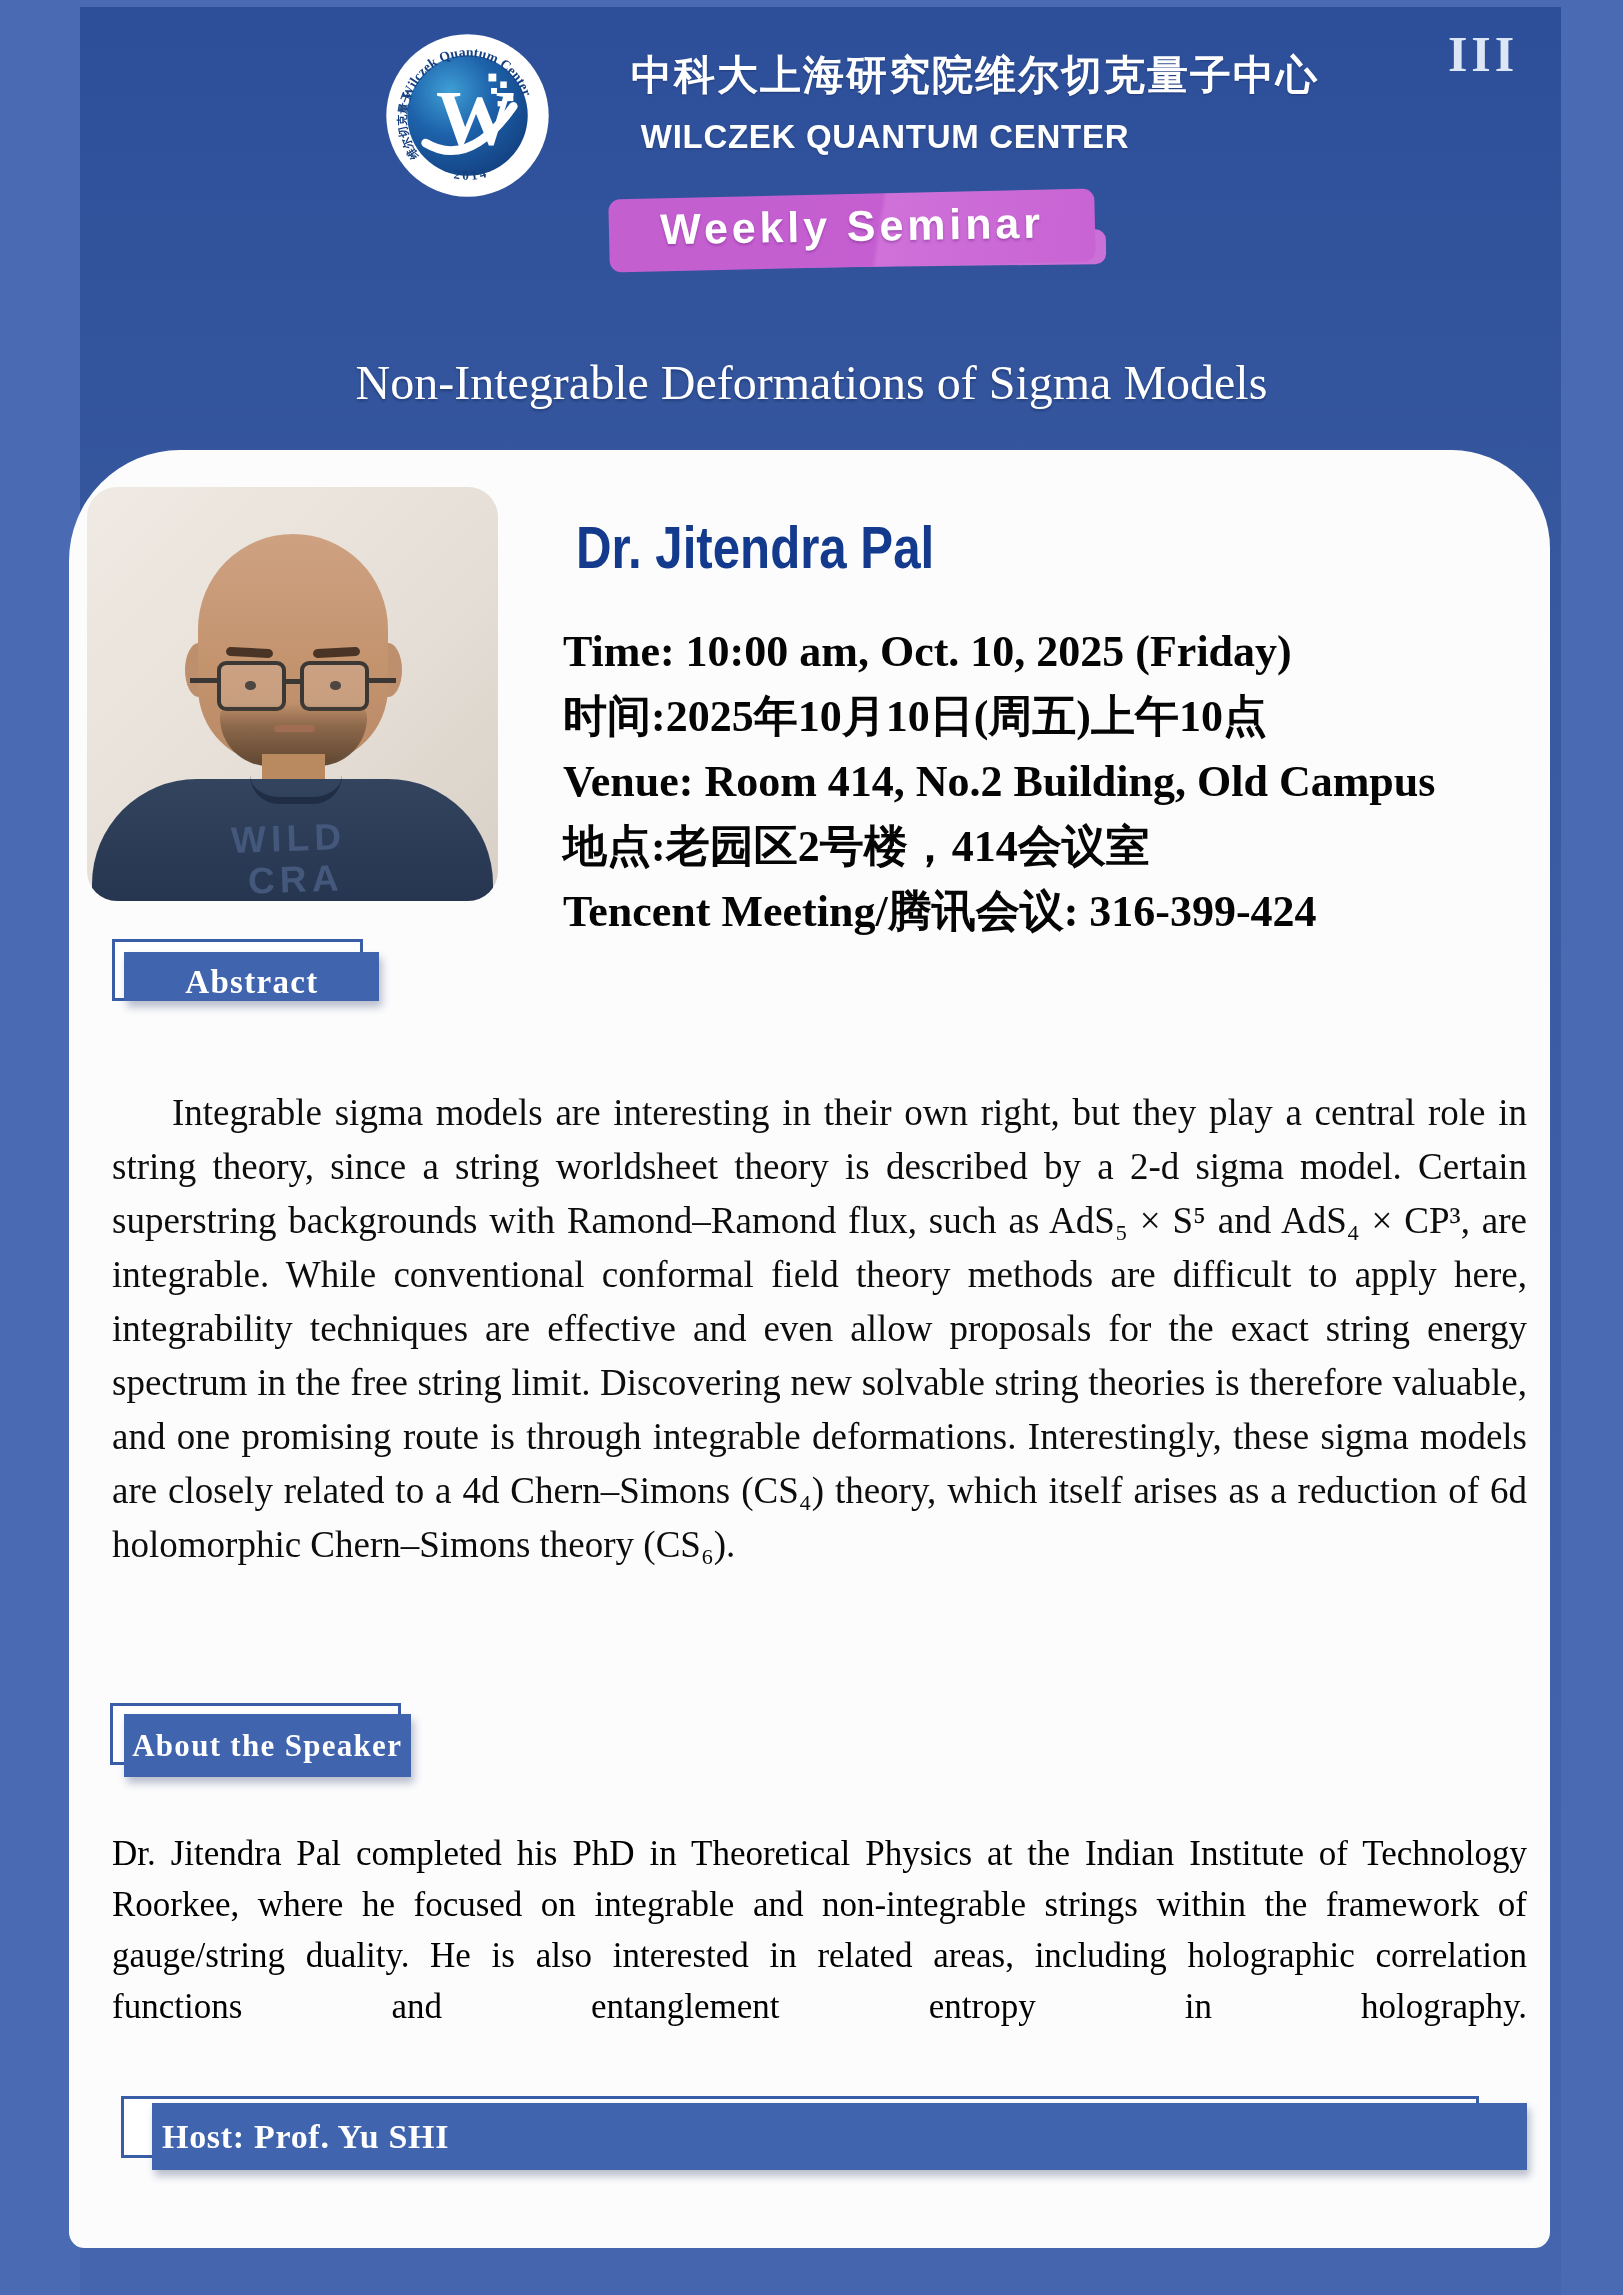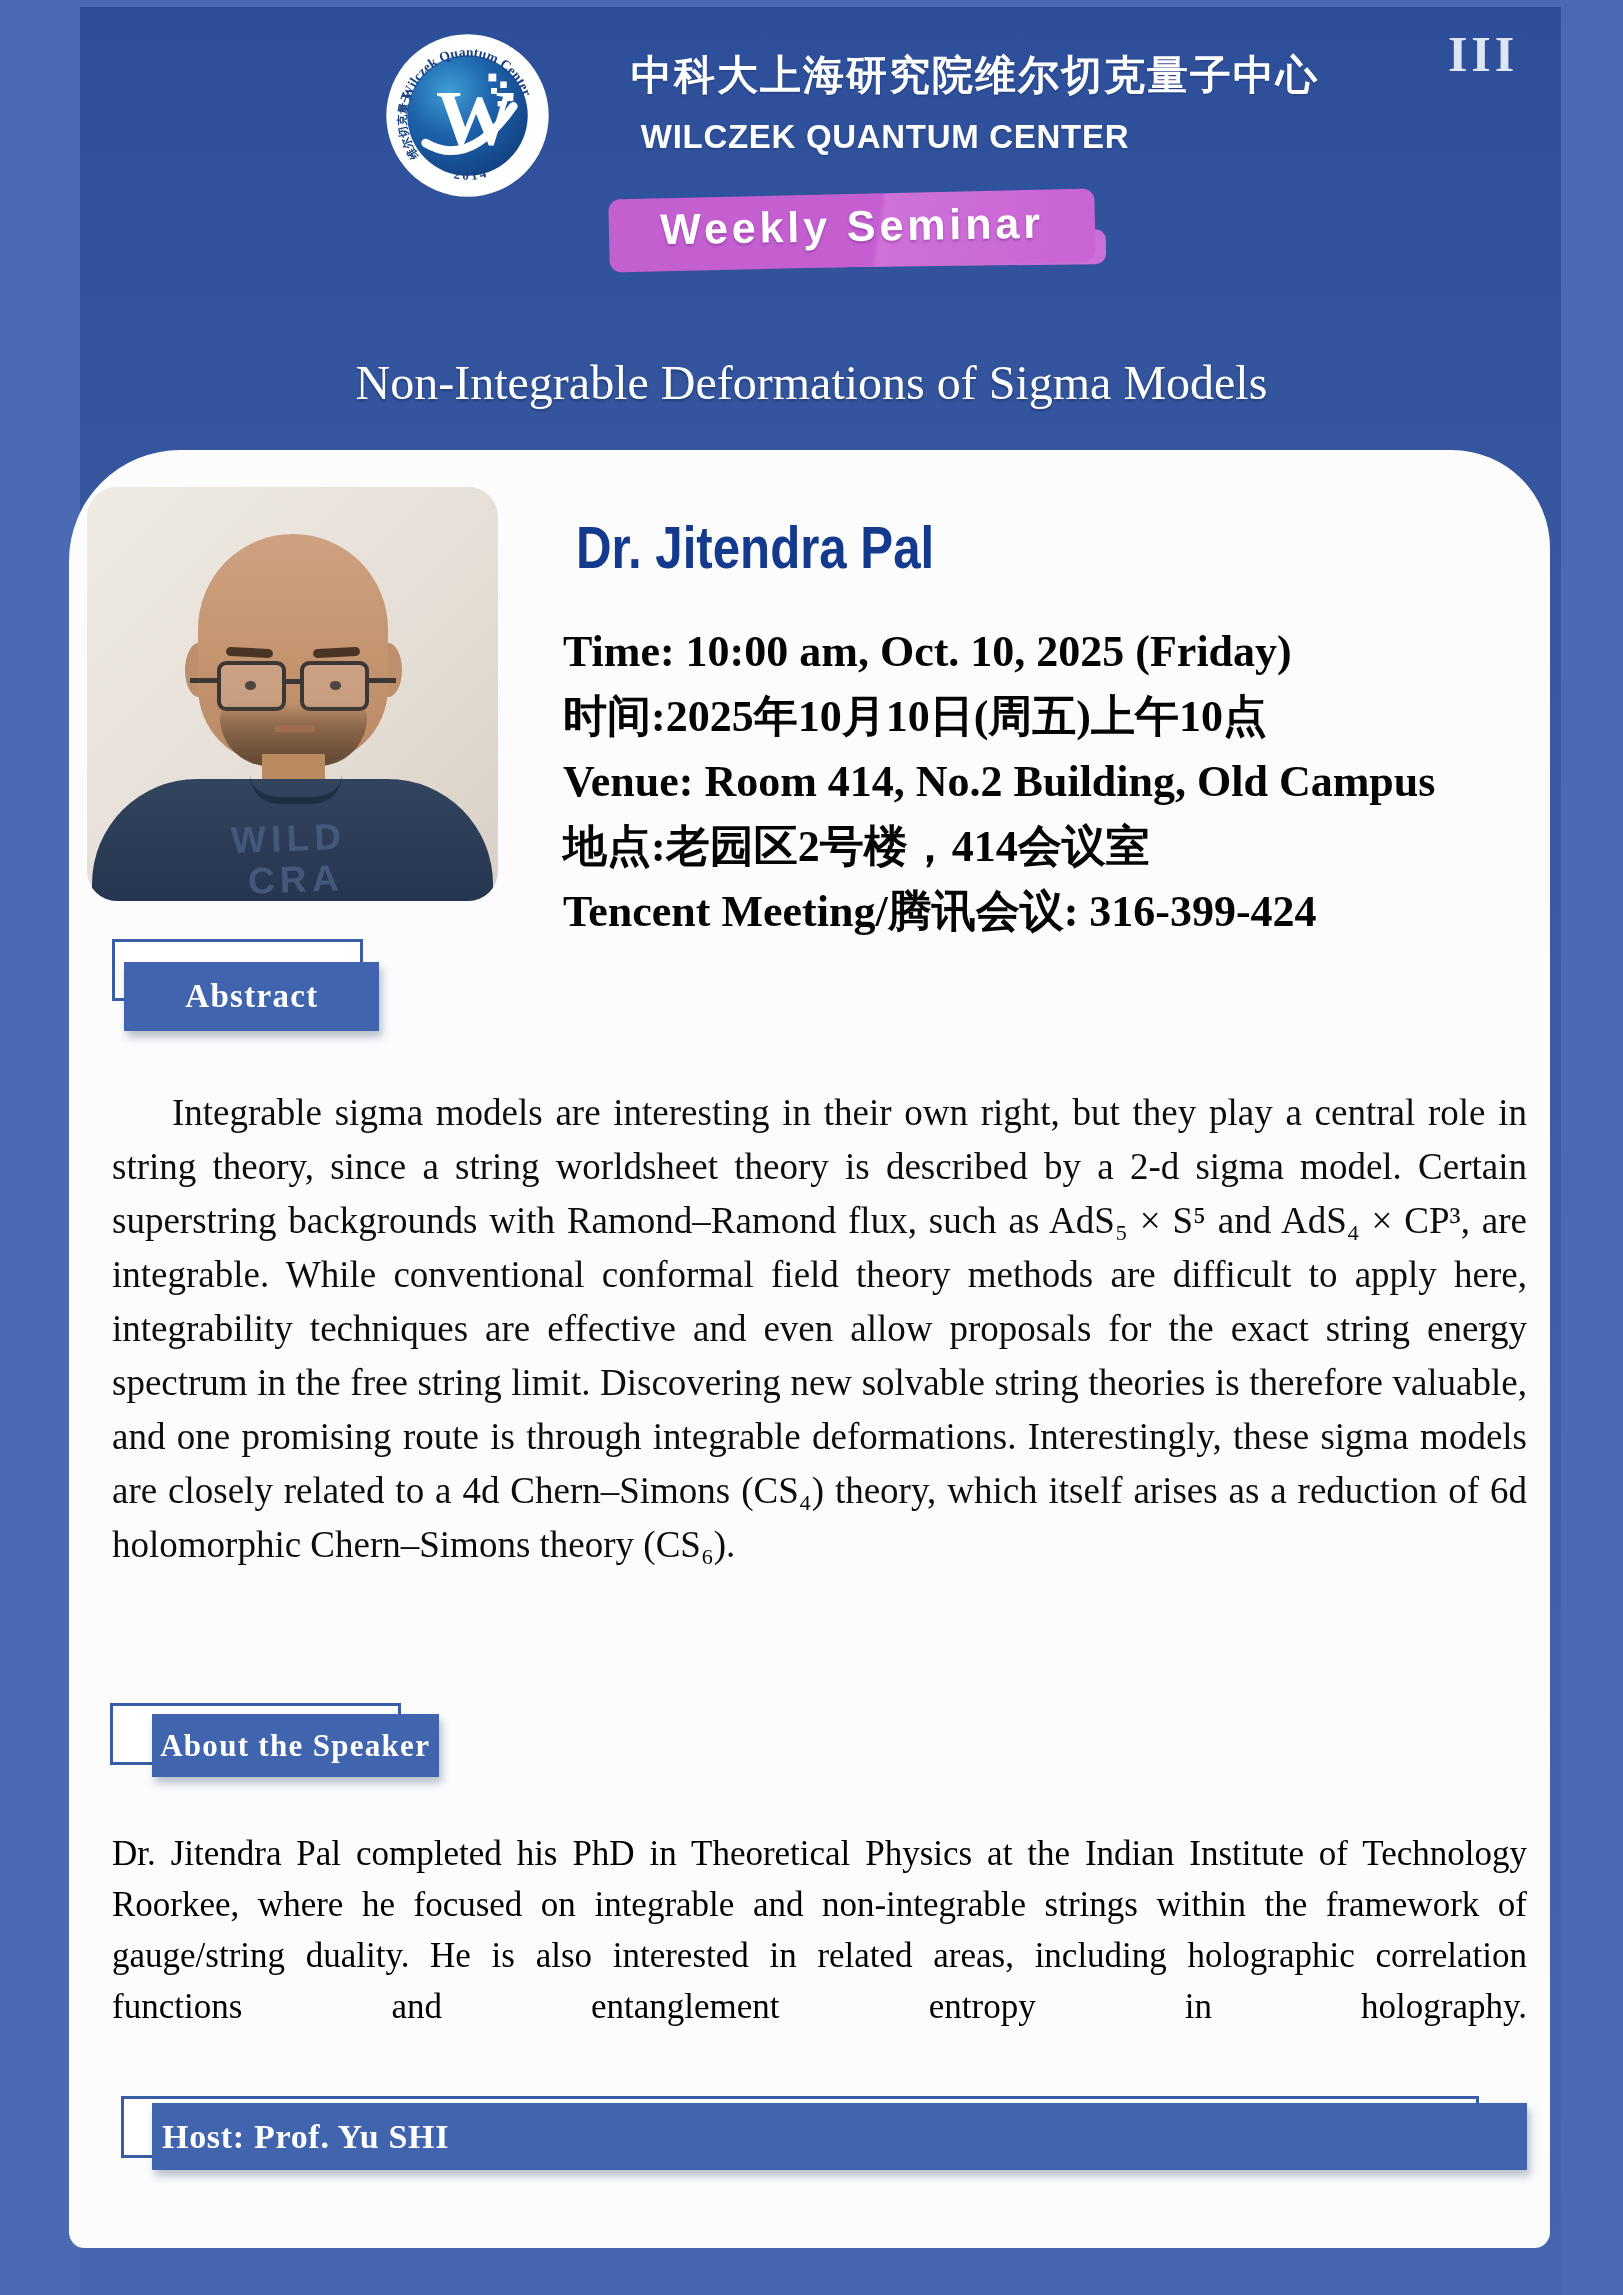--- a/index.html
+++ b/index.html
@@ -61,25 +61,25 @@
   .name{position:absolute;left:507px;top:63px;font-size:60px;font-weight:800;color:#143a8d;transform:scaleX(.82);transform-origin:left top;white-space:nowrap;}
   .details{position:absolute;left:494px;top:169px;width:995px;font-family:"Liberation Serif",serif;font-weight:bold;font-size:44px;line-height:65px;color:#050505;}
   .details div{white-space:nowrap;}
   
   .badge{position:absolute;}
   .badge .outline{position:absolute;background:#fff;border:3.3px solid #3a5da8;}
   .badge .fill{position:absolute;background:#4164ae;box-shadow:3.3px 5.9px 7.9px rgba(25,45,90,.3);display:flex;align-items:center;}
   .badge .fill span{font-family:"Liberation Serif",serif;font-weight:bold;color:#fff;letter-spacing:1.3px;}
   .badge-abstract{left:43px;top:489px;}
   .badge-abstract .outline{left:0;top:0;width:251px;height:62px;}
-  .badge-abstract .fill{left:12.4px;top:23px;width:255px;height:69px;justify-content:center;}
+  .badge-abstract .fill{left:12.4px;top:13px;width:255px;height:49px;justify-content:center;align-items:flex-end;}
   .badge-abstract .fill span{font-size:33px;}
   .badge-about{left:41px;top:1253px;}
   .badge-about .outline{left:0;top:0;width:291px;height:62px;}
-  .badge-about .fill{left:13.7px;top:11px;width:287px;height:63px;justify-content:center;margin-left:28px;}
+  .badge-about .fill{left:13.7px;top:11px;width:287px;height:63px;justify-content:center;}
   .badge-about .fill span{font-size:31px;}
   .badge-host{left:52px;top:1646px;}
   .badge-host .outline{left:0;top:0;width:1358px;height:62px;}
   .badge-host .fill{left:31px;top:7.2px;width:1375px;height:67px;justify-content:flex-start;padding-left:10px;}
   .badge-host .fill span{font-size:34px;letter-spacing:0.7px;}
   
   .para{position:absolute;left:43px;width:1415px;font-family:"Liberation Serif",serif;color:#0d0d0d;text-align:justify;}
   .abstract-body{top:636px;font-size:37px;line-height:54px;text-indent:60px;}
   .about-body{top:1378px;font-size:35px;line-height:51px;text-align-last:justify;color:#000;}
 </style>

